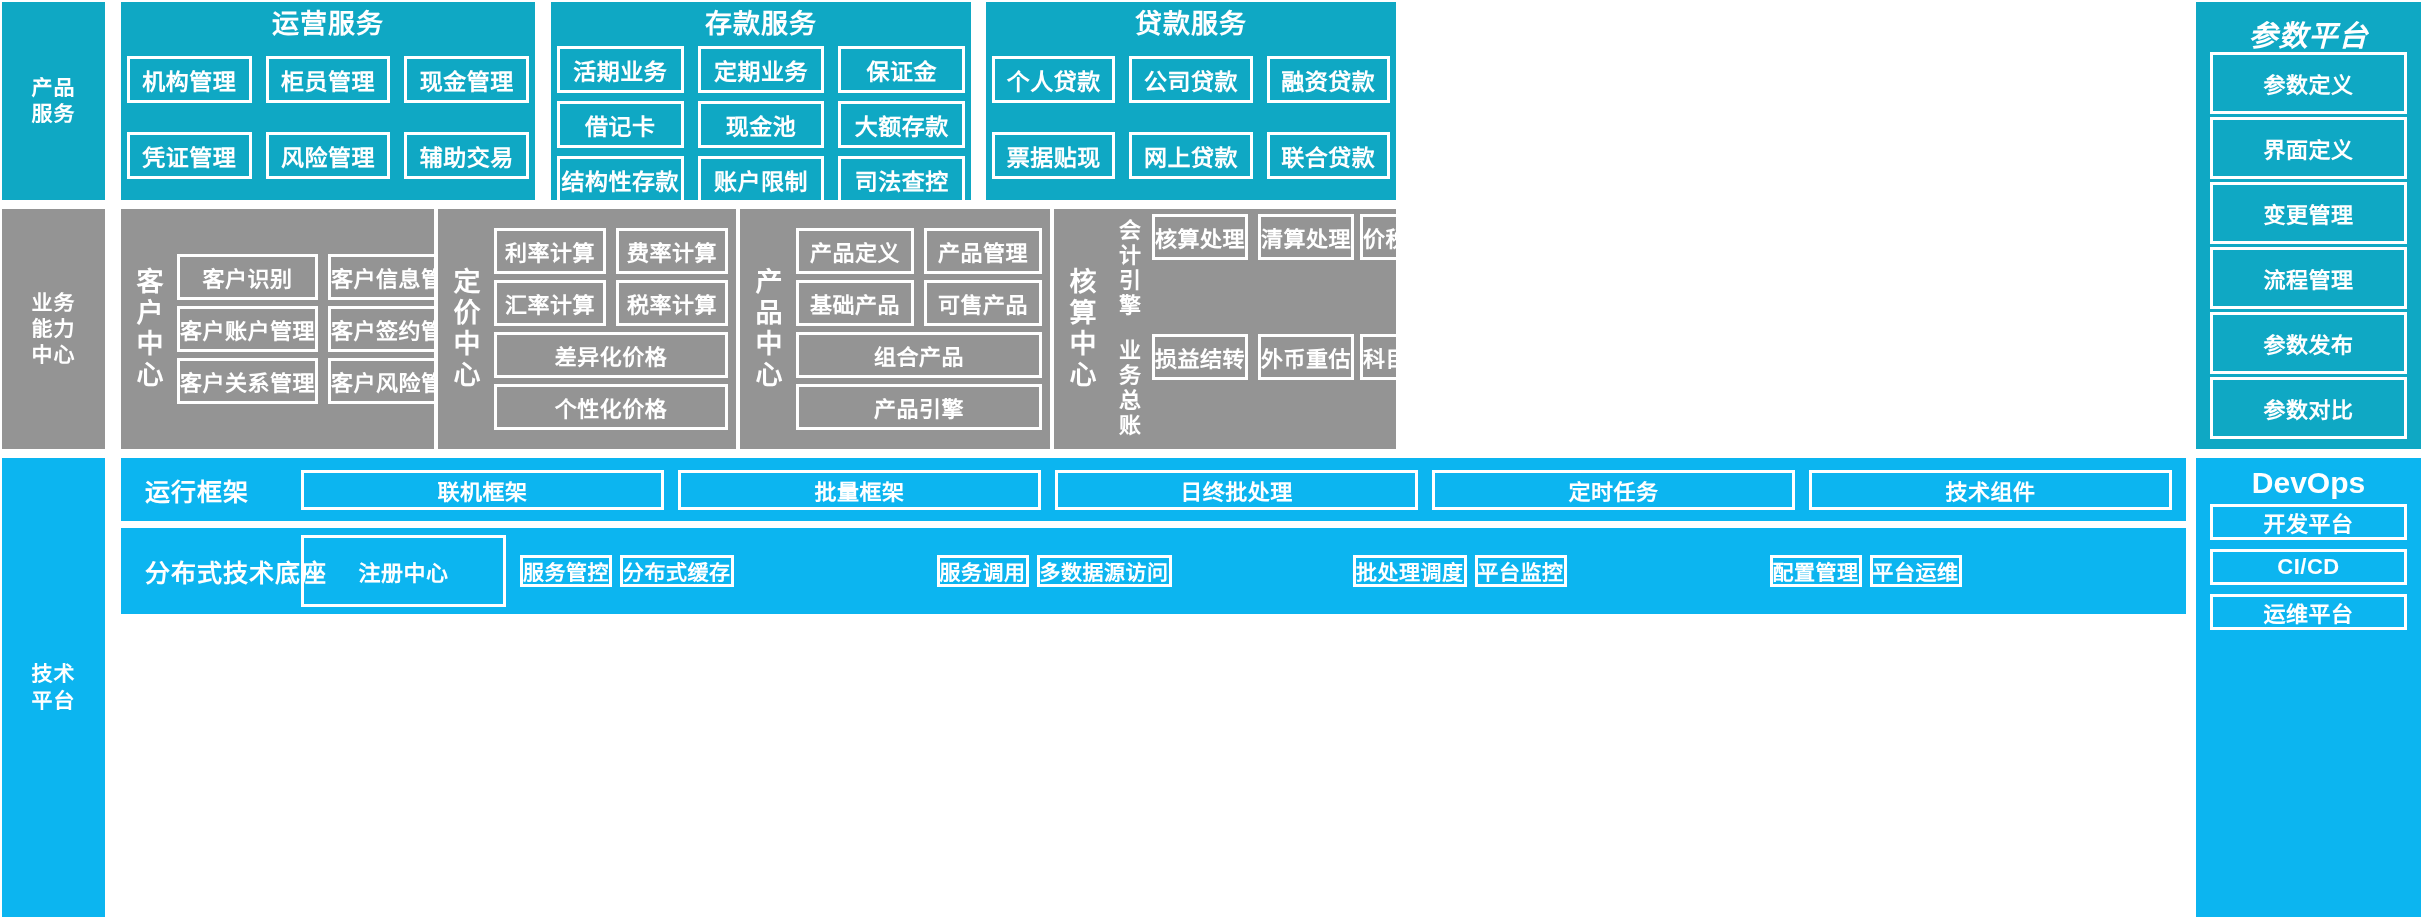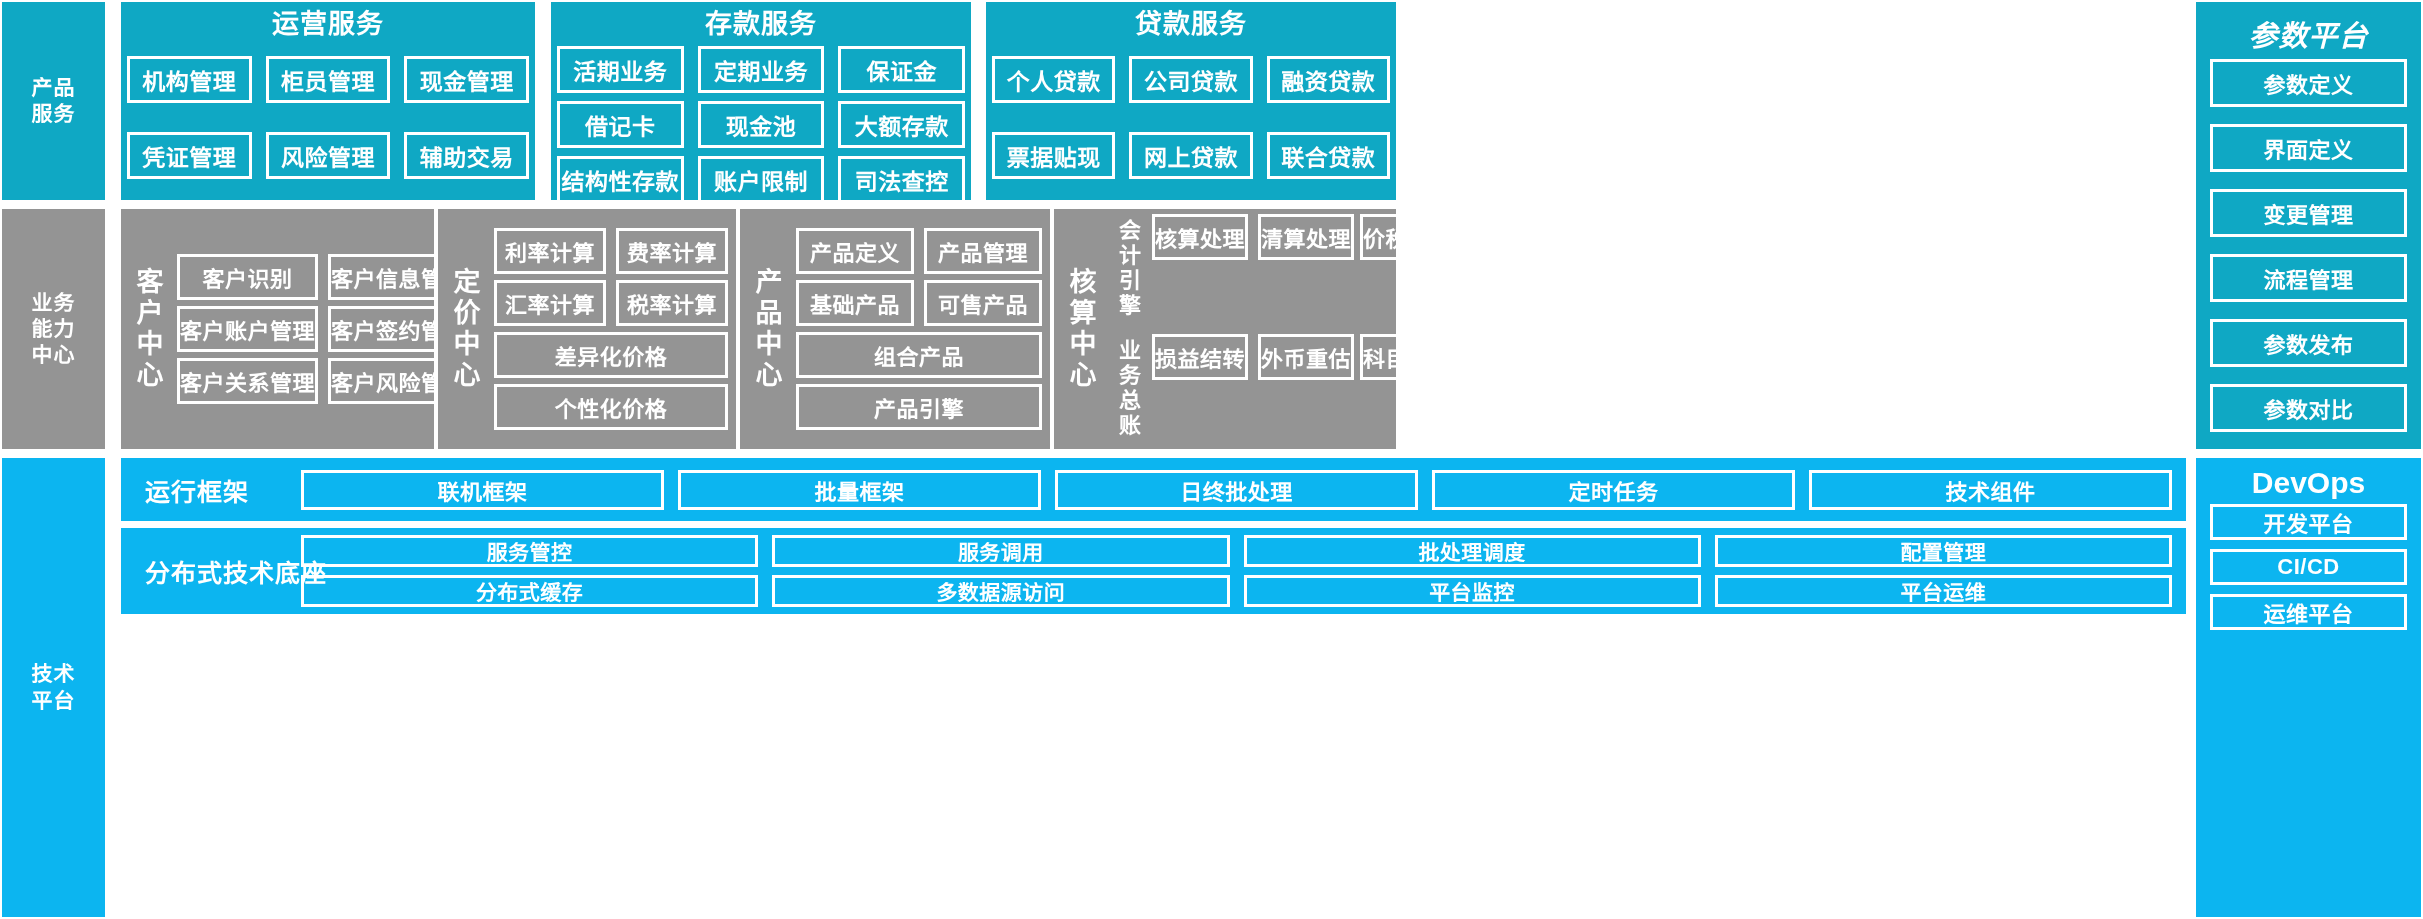--- a/index.html
+++ b/index.html
@@ -105,35 +105,35 @@
   #r3-a    { top: 458px; left: 121px; width: 2065px; height: 63px; text-decoration: underline; }
   #r3-b    { top: 528px; left: 121px; width: 2065px; height: 86px; }
 
   .tech-row { position: absolute; inset: 0; display: flex; align-items: center; padding: 0 14px; }
   #r3-a .row-label { width: 166px; padding-left: 10px; }
   #r3-b .row-label { width: 166px; padding-left: 10px; }
   .tech-cells { flex: 1; display: flex; gap: 14px; align-items: center; }
   .tech-cells > .cell { flex: 1; height: 40px; font-size: 22px; }
 
   #r3-b .reg-cell { width: 205px; height: 72px; font-size: 22px; flex: none; }
-  .stacked { flex: 1; display: flex; flex-direction: column; gap: 8px; }
+  .stacked { flex: 1; display: flex; flex-direction: row; gap: 8px; }
   .stacked > .cell { height: 32px; font-size: 21px; }
   .stack-group { flex: 1; display: flex; gap: 14px; }
 
   
   #right-param {
     position: absolute; top: 2px; left: 2196px;
     width: 225px; height: 447px; background: #0fa8c4;
   }
   #right-param .group-title { margin-top: 10px; font-size: 29px; font-style: italic; }
   .param-list {
     position: absolute; top: 48px; left: 14px; right: 14px; bottom: 8px;
     display: flex; flex-direction: column; justify-content: space-around;
   }
-  .param-list > .cell { height: 48px; font-size: 22px; }
+  .param-list > .cell { height: 62px; font-size: 22px; }
 
   #right-devops {
     position: absolute; top: 458px; left: 2196px;
     width: 225px; height: 459px; background: #0cb5f0;
   }
   #right-devops .group-title { margin-top: 8px; font-size: 30px; letter-spacing: 0; }
   .devops-list {
     position: absolute; top: 46px; left: 14px; right: 14px;
     display: flex; flex-direction: column; gap: 9px;
   }
@@ -303,20 +303,21 @@
         <div class="cell">定时任务</div>
         <div class="cell">技术组件</div>
       </div>
     </div>
   </div>
 
   <div class="r3" id="r3-b">
     <div class="tech-row">
       <div class="row-label">分布式技术底座</div>
       <div class="tech-cells">
+        <div class="cell reg-cell">注册中心</div>
         <div class="stack-group">
           <div class="stacked">
             <div class="cell">服务管控</div>
             <div class="cell">分布式缓存</div>
           </div>
           <div class="stacked">
             <div class="cell">服务调用</div>
             <div class="cell">多数据源访问</div>
           </div>
           <div class="stacked">

